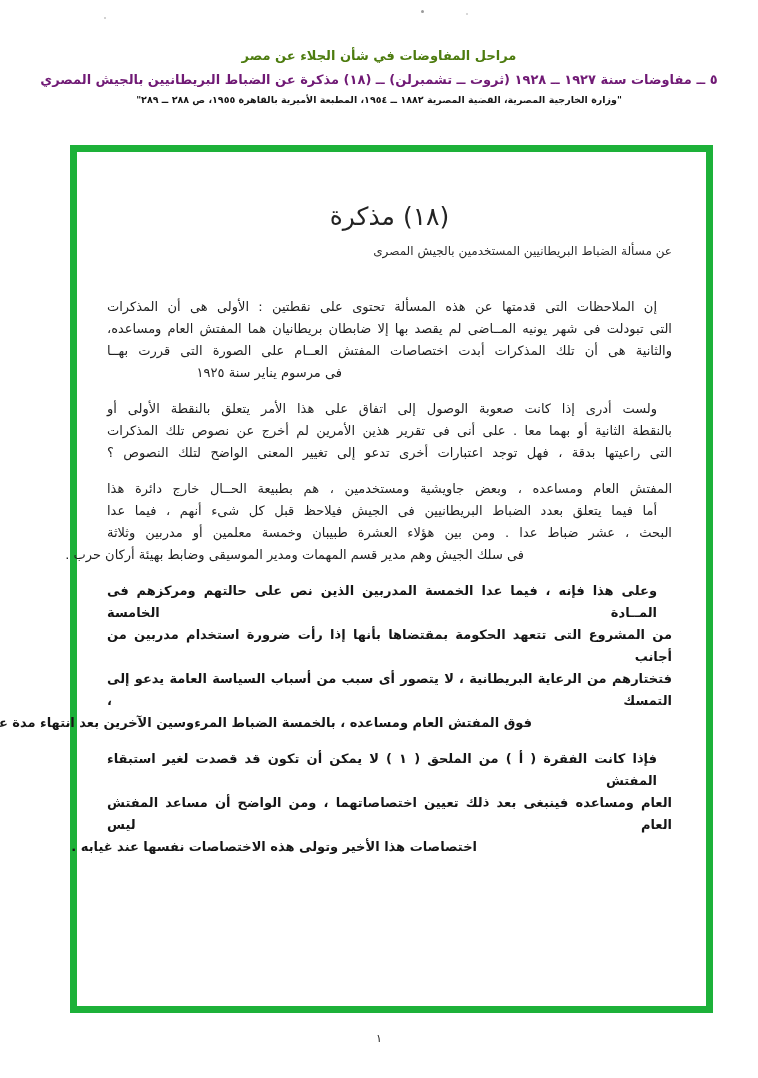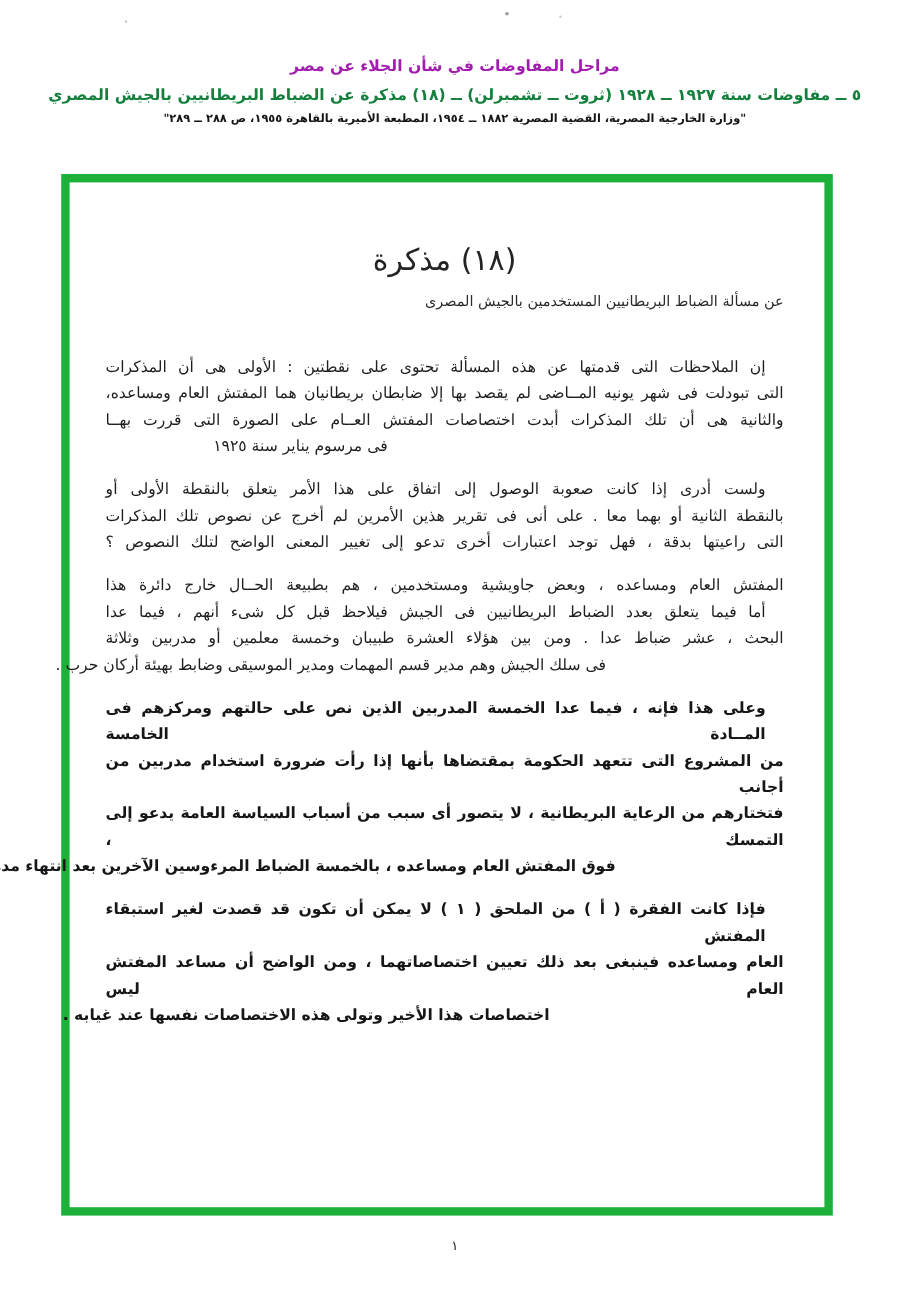--- a/index.html
+++ b/index.html
@@ -3,24 +3,24 @@
 <meta charset="utf-8">
 <style>
   html,body{margin:0;padding:0;}
   body{
     width:758px;height:1078px;position:relative;background:#ffffff;
     font-family:"DejaVu Sans", sans-serif;overflow:hidden;
   }
   .speck{position:absolute;background:#9a9a9a;border-radius:50%;}
   .header{position:absolute;top:48px;left:0;width:758px;text-align:center;direction:rtl;}
   .h1{font-size:13px;font-weight:bold;margin-bottom:9px;}
-  .h2{font-size:13px;font-weight:bold;color:#15803d;margin-bottom:7px;letter-spacing:.2px;}
+  .h2{font-size:13px;font-weight:bold;color:#701a75;margin-bottom:7px;letter-spacing:.2px;}
   .h3{font-size:9.5px;font-weight:bold;color:#151515;}
   .frame{
-    position:absolute;left:51px;top:145px;width:629px;height:854px;
+    position:absolute;left:70px;top:145px;width:629px;height:854px;
     border:7px solid #1db139;background:#ffffff;
   }
   .content{direction:rtl;padding:0 34px 0 30px;color:#1e1e1e;}
   .title{text-align:center;margin-top:50px;font-size:25px;color:#232323;}
   .subtitle{text-align:right;margin-top:13px;font-size:12px;color:#2a2a2a;}
   .bodytext{margin-top:38px;font-size:13px;line-height:22px;text-rendering:optimizeLegibility;}
   .para{margin:0 0 14px 0;}
   .l{text-align:justify;text-align-last:justify;-moz-text-align-last:justify;}
   .fl{padding-right:15px;}
   .short{text-align:right;text-align-last:right;white-space:nowrap;}
@@ -28,21 +28,21 @@
   .pagenum{position:absolute;top:1032px;left:0;width:758px;text-align:center;font-size:11px;color:#222;}
 </style>
 </head>
 <body>
 
 <div class="speck" style="left:421px;top:10px;width:3px;height:3px;"></div>
 <div class="speck" style="left:466px;top:13px;width:2px;height:2px;opacity:.5;"></div>
 <div class="speck" style="left:104px;top:17px;width:2px;height:2px;opacity:.6;"></div>
 
 <div class="header">
-  <div class="h1" style="color: #a21caf;">مراحل المفاوضات في شأن الجلاء عن مصر</div>
+  <div class="h1" style="color: #4d7c0f;">مراحل المفاوضات في شأن الجلاء عن مصر</div>
   <div class="h2">٥ ــ مفاوضات سنة ١٩٢٧ ــ ١٩٢٨ (ثروت ــ تشمبرلن) ــ (١٨) مذكرة عن الضباط البريطانيين بالجيش المصري</div>
   <div class="h3">"وزارة الخارجية المصرية، القضية المصرية ١٨٨٢ ــ ١٩٥٤، المطبعة الأميرية بالقاهرة ١٩٥٥، ص ٢٨٨ ــ ٢٨٩"</div>
 </div>
 
 <div class="frame" style="border-color: rgb(29, 177, 57);">
   <div class="content">
     <div class="title">(١٨) مذكرة</div>
     <div class="subtitle">عن مسألة الضباط البريطانيين المستخدمين بالجيش المصرى</div>
 
     <div class="bodytext" style="color: rgb(30, 30, 30);">

